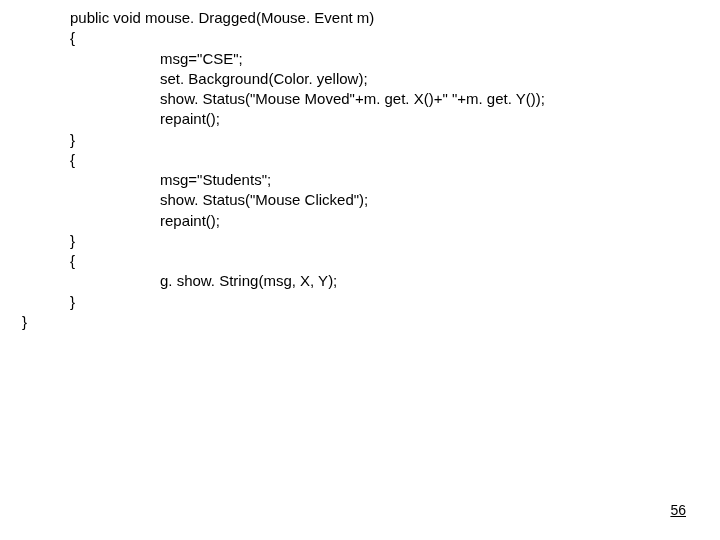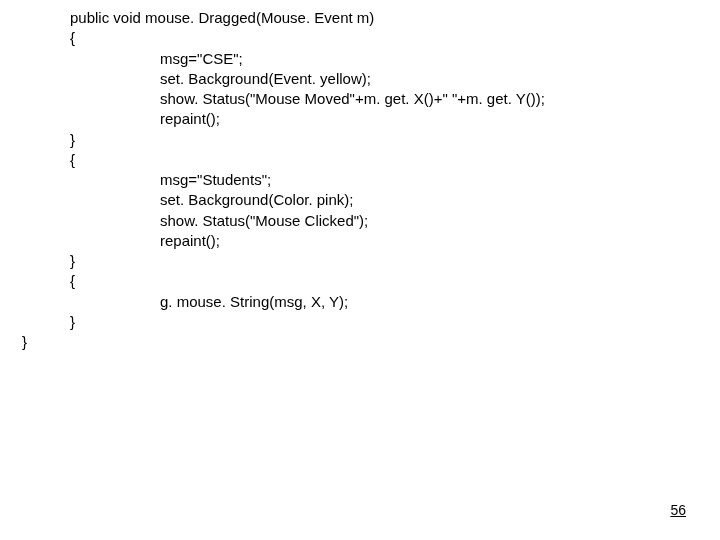--- a/index.html
+++ b/index.html
@@ -35,29 +35,28 @@
     text-decoration: underline;
   }
 </style>
 </head>
 <body>
 
 <div class="page">
   <div class="line i1">public void mouse. Dragged(Mouse. Event m)</div>
   <div class="line i1">{</div>
   <div class="line i2">msg="CSE";</div>
-  <div class="line i2">set. Background(Event. yellow);</div>
+  <div class="line i2">set. Background(Color. yellow);</div>
   <div class="line i2">show. Status("Mouse Moved"+m. get. X()+" "+m. get. Y());</div>
   <div class="line i2">repaint();</div>
   <div class="line i1">}</div>
   <div class="line i1">{</div>
   <div class="line i2">msg="Students";</div>
-  <div class="line i2">set. Background(Color. pink);</div>
   <div class="line i2">show. Status("Mouse Clicked");</div>
   <div class="line i2">repaint();</div>
   <div class="line i1">}</div>
   <div class="line i1">{</div>
-  <div class="line i2">g. mouse. String(msg, X, Y);</div>
+  <div class="line i2">g. show. String(msg, X, Y);</div>
   <div class="line i1">}</div>
   <div class="line i0">}</div>
 </div>
 
 <div class="page-num">56</div>
 
 </body></html>

